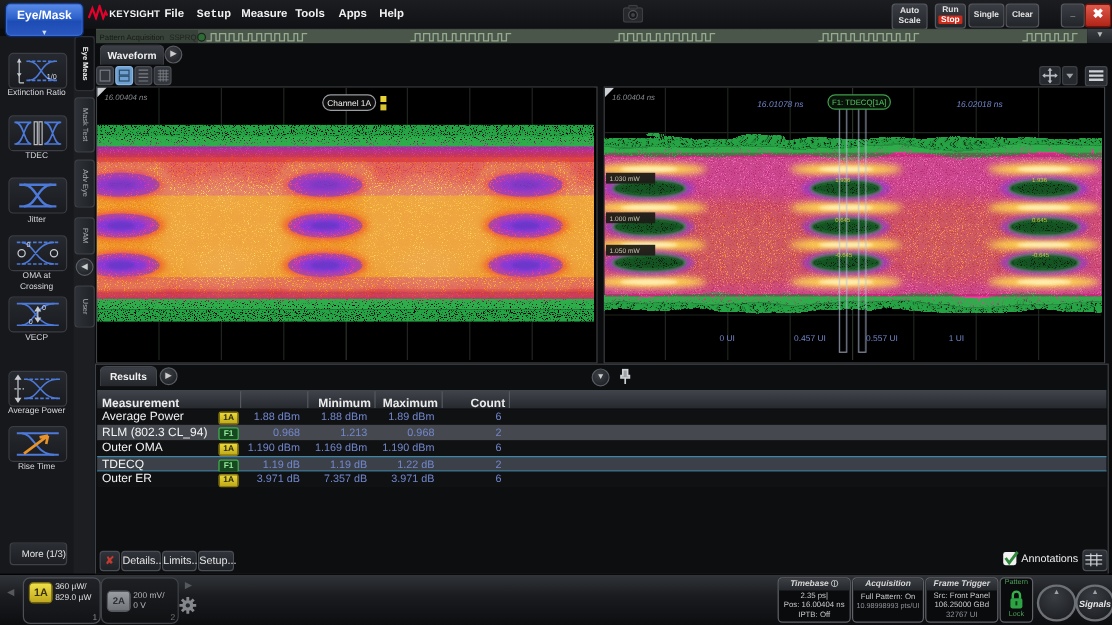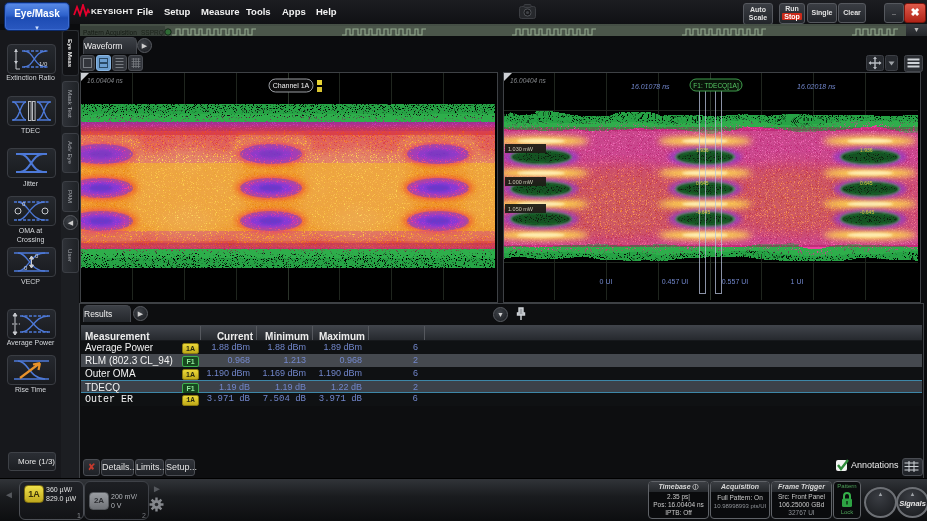--- a/index.html
+++ b/index.html
@@ -19,21 +19,21 @@
   .tbtn{top:3px;height:18px;background:linear-gradient(#3a3d43,#22252a);border:1px solid #55585e;
     border-radius:3px;color:#e2e2e2;font-size:7px;font-weight:bold;text-align:center;}
   #closebtn{background:linear-gradient(#e05a4a,#b02418);border:1px solid #7a150c;color:#fff;
     font-size:11px;font-weight:bold;}
   
   #pstrip{left:80px;top:24px;width:826px;height:12px;background:linear-gradient(#465046,#39423a);}
   #pstripdd{left:906px;top:24px;width:21px;height:12px;background:linear-gradient(#3a3d42,#232629);
     color:#b8b8b8;font-size:7px;text-align:center;line-height:12px;}
   
   .tab{background:linear-gradient(#3c4046,#24272c);border:1px solid #45484e;border-bottom:none;
-    border-radius:5px 5px 0 0;color:#f0f0f0;font-size:9px;font-weight:normal;text-align:left;}
+    border-radius:5px 5px 0 0;color:#f0f0f0;font-size:9px;font-weight:bold;text-align:center;}
   .playc{border-radius:50%;background:radial-gradient(circle at 40% 35%,#3e4248,#17191d);
     border:1px solid #595c62;color:#cdcdcd;text-align:center;}
   
   .panel{top:72px;height:229px;background:#000;border:1px solid #3e4145;}
   
   #results{left:79px;top:303px;width:843px;height:174px;background:#0d0e10;border:1px solid #3e4145;}
   .hcell{top:4px;height:15px;line-height:16px;font-size:10px;font-weight:bold;color:#ececec;}
   .row{left:0;width:841px;height:13px;}
   .rname{position:absolute;left:4px;top:0;font-size:10px;color:#f2f2f2;line-height:13px;}
   .rval{position:absolute;top:0;font-size:9px;color:#7287cc;line-height:13px;text-align:right;}
@@ -69,21 +69,21 @@
 <body>
 
 <div id="topbar" class="abs"></div>
 <div id="eyemask" class="abs">Eye/Mask<span class="car">▾</span></div>
 
 <svg class="abs" style="left:73px;top:4px" width="17" height="13" viewBox="0 0 17 13">
   <path d="M1 11 L4 3 L7 11 L10 1 L13 11 L15 6 L16.5 9" fill="none" stroke="#e8002d" stroke-width="1.8" stroke-linejoin="miter"></path>
 </svg>
 <div class="abs menu" style="left:91px;letter-spacing:.2px;font-size:8px;">KEYSIGHT</div>
 <div class="abs menu" style="left:137px;">File</div>
-<div class="abs menu" style="left:164px;">Setup</div>
+<div class="abs menu" style="left:164px;font-family:Liberation Mono, monospace;">Setup</div>
 <div class="abs menu" style="left:201px;">Measure</div>
 <div class="abs menu" style="left:246px;">Tools</div>
 <div class="abs menu" style="left:282px;">Apps</div>
 <div class="abs menu" style="left:316px;">Help</div>
 
 <svg class="abs" style="left:519px;top:4px" width="17" height="15" viewBox="0 0 17 15">
   <rect x="0.5" y="2.5" width="16" height="12" rx="2" fill="#26282c" stroke="#3c3e43"></rect>
   <rect x="5" y="0.5" width="7" height="3" rx="1" fill="#26282c" stroke="#3c3e43"></rect>
   <circle cx="8.5" cy="8.5" r="3.6" fill="#17181b" stroke="#505358"></circle>
   <circle cx="8.5" cy="8.5" r="1.6" fill="#404348"></circle>
@@ -478,23 +478,23 @@
 <div id="results" class="abs">
   <div class="abs tab" style="left:3px;top:1px;width:46px;height:16px;line-height:16px;font-size:8.5px;">Results</div>
   <div class="abs playc" style="left:53px;top:2px;width:13px;height:13px;font-size:7px;line-height:13px;">▶</div>
   <div class="abs playc" style="left:413px;top:3px;width:13px;height:13px;font-size:7px;line-height:13px;">▼</div>
   <svg class="abs" style="left:436px;top:3px" width="10" height="14" viewBox="0 0 10 14">
     <path d="M3 1 h4 v5 h1.5 v2 h-7 v-2 H3 Z M5 8 v5" stroke="#cfd3d8" stroke-width="1.4" fill="#9fa3a8"></path>
   </svg>
 
   <div class="abs" style="left:1px;top:21px;width:841px;height:15px;background:linear-gradient(#41454c,#26292e);border-bottom:1px solid #16181b;">
     <div class="abs hcell" style="left:4px;">Measurement</div>
-    <div class="abs hcell" style="left:42px;width:130px;text-align:right;">Current</div>
     <div class="abs hcell" style="left:98px;width:130px;text-align:right;">Minimum</div>
     <div class="abs hcell" style="left:154px;width:130px;text-align:right;">Maximum</div>
+    <div class="abs hcell" style="left:210px;width:130px;text-align:right;">Count</div>
     <div class="abs" style="left:119px;top:1px;width:1px;height:14px;background:#55585e;"></div>
     <div class="abs" style="left:175px;top:1px;width:1px;height:14px;background:#55585e;"></div>
     <div class="abs" style="left:231px;top:1px;width:1px;height:14px;background:#55585e;"></div>
     <div class="abs" style="left:287px;top:1px;width:1px;height:14px;background:#55585e;"></div>
     <div class="abs" style="left:343px;top:1px;width:1px;height:14px;background:#55585e;"></div>
   </div>
   <div id="tbody" class="abs" style="left:1px;top:37px;width:841px;">
       <div class="row" style="position:relative;background:#0f1113;height:13px;">
         <div class="rname">Average Power</div>
         <div class="badge b1a">1A</div>
@@ -520,25 +520,25 @@
         <div class="rval" style="left:287px;width:50px;">6</div>
       </div>
       <div class="row" style="position:relative;background:#3c4149;border-top:1px solid #3e87a8;border-bottom:1px solid #3e87a8;height:11px;">
         <div class="rname">TDECQ</div>
         <div class="badge bf1">F1</div>
         <div class="rval" style="left:119px;width:50px;">1.19 dB</div>
         <div class="rval" style="left:175px;width:50px;">1.19 dB</div>
         <div class="rval" style="left:231px;width:50px;">1.22 dB</div>
         <div class="rval" style="left:287px;width:50px;">2</div>
       </div>
-      <div class="row" style="position:relative;background:#0f1113;height:13px;font-family:Liberation Mono, monospace;">
+      <div class="row" style="position:relative;background:#0f1113;height:13px;">
         <div class="rname">Outer ER</div>
         <div class="badge b1a">1A</div>
         <div class="rval" style="left:119px;width:50px;">3.971 dB</div>
-        <div class="rval" style="left:175px;width:50px;">7.504 dB</div>
+        <div class="rval" style="left:175px;width:50px;">7.357 dB</div>
         <div class="rval" style="left:231px;width:50px;">3.971 dB</div>
         <div class="rval" style="left:287px;width:50px;">6</div>
       </div>
     </div>
 
   <div class="abs bbtn" style="left:3px;top:155px;width:15px;height:15px;line-height:15px;color:#c43a2e;font-weight:bold;">✘</div>
   <div class="abs bbtn" style="left:21px;top:155px;width:31px;height:15px;line-height:15px;">Details...</div>
   <div class="abs bbtn" style="left:55px;top:155px;width:27px;height:15px;line-height:15px;">Limits...</div>
   <div class="abs bbtn" style="left:85px;top:155px;width:28px;height:15px;line-height:15px;">Setup...</div>
   <div class="abs" style="left:756px;top:156px;width:11px;height:11px;background:#f2f2f2;border-radius:2px;"></div>

